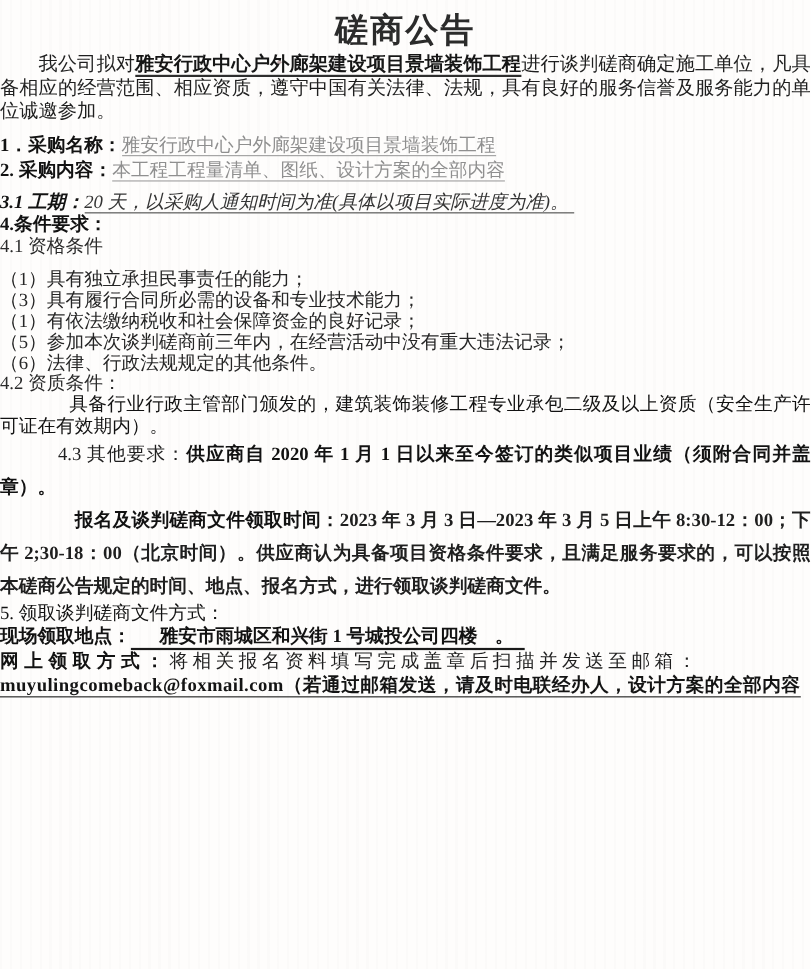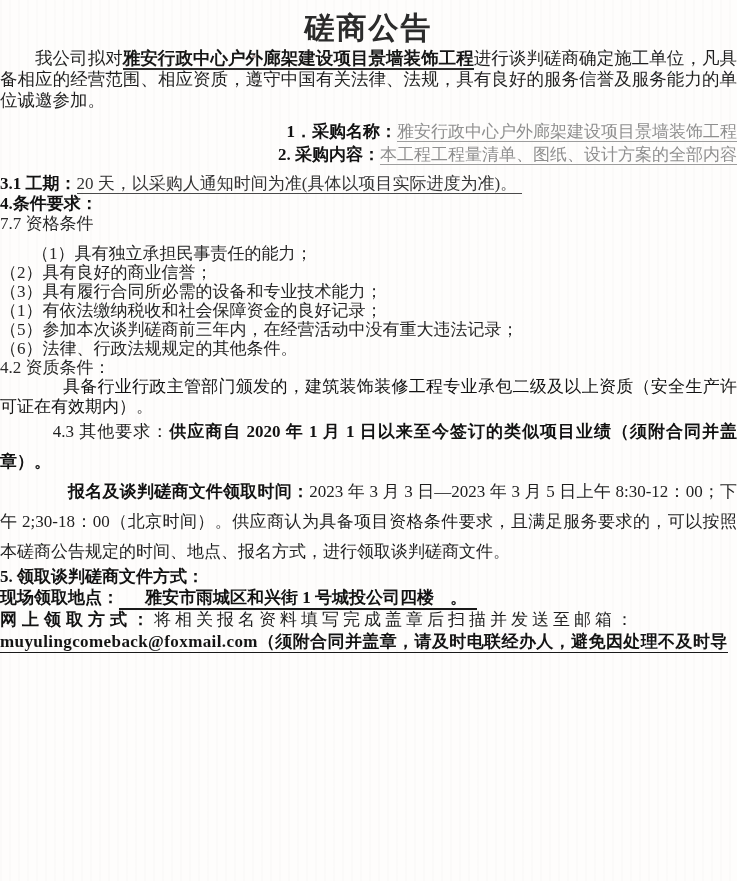--- a/index.html
+++ b/index.html
@@ -15,41 +15,41 @@
   }
   .page p, .page h1, .page h2{margin:0;padding:0;}
   h1.title{
     margin-top:8px;
     font-size:30px;line-height:40px;
     font-weight:bold;text-align:center;letter-spacing:2px;color:#2b2b2b;
   }
   .speck{position:absolute;left:252px;top:55px;width:4px;height:3px;background:#bfa9a9;border-radius:50%;}
   .intro{margin:24px 16px 0;line-height:21px;text-indent:2em;text-align:justify;font-size:17.5px;}
   .u-proj{font-weight:bold;border-bottom:2px solid #2e2e2e;color:#161616;}
-  .item{margin-left:86px;line-height:23px;text-align:right;}
+  .item{margin-left:86px;line-height:23px;}
   .item.first{margin-top:9px;}
   .item b{color:#121212;}
   .u-gray{color:#8f8f8f;border-bottom:1.5px solid #9d9d9d;}
   .h-num{margin:7px 0 0 90px;font-weight:bold;line-height:20px;color:#121212;}
   .h4{margin-top:10px;}
-  .sub{margin-left:100px;line-height:20px;}
+  .sub{margin-left:100px;line-height:20px;font-style:italic;}
   .sub.s31{margin-top:8px;}
   .sub.s32{margin-top:10px;}
   .sub b{color:#121212;}
   .u-val{color:#343434;border-bottom:1.5px solid #4a4a4a;padding-right:5px;}
   .plain-sub{margin:15px 0 0 104px;line-height:20px;color:#2a2a2a;}
   .q{margin:13px 0 0 86px;line-height:19px;color:#262626;}
-  .q.firstq{margin-top:10px;padding-left:32px;}
+  .q.firstq{margin-top:10px;}
   .s42h{margin:8px 0 0 104px;line-height:19px;color:#2a2a2a;}
   .s42t{margin:0 16px;line-height:20px;text-indent:3.7em;text-align:justify;font-weight:normal;color:#121212;}
   .s43{margin:14px 16px 0;line-height:30px;text-indent:3.1em;text-align:justify;}
   .s43 .val{font-weight:bold;color:#121212;}
-  .reg{margin:8px 16px 0;line-height:30px;text-indent:4em;text-align:justify;}
+  .reg{margin:8px 16px 0;line-height:30px;text-indent:4em;text-align:justify;font-weight:bold;}
   .reg b{color:#121212;}
-  .sec5{margin:0 0 0 49px;font-weight:bold;line-height:20px;color:#121212;}
+  .sec5{margin:0 0 0 49px;font-weight:normal;line-height:20px;color:#121212;}
   .onsite{margin:8px 0 0 88px;line-height:22px;font-weight:bold;color:#121212;}
   .u-site{border-bottom:2px solid #1a1a1a;padding:0 10px 1px 26px;}
   .u-site .dot{margin-left:16px;}
   .online{margin:9px 16px 0 88px;line-height:22px;letter-spacing:4px;}
   .online b{color:#121212;letter-spacing:5px;}
   .email-line{margin:8px 16px 0;line-height:22px;}
   .email-line span{font-weight:bold;color:#141414;border-bottom:1.5px solid #1a1a1a;letter-spacing:0.4px;padding-bottom:1px;}
 </style>
 </head>
 <body>
@@ -64,37 +64,36 @@
   <p class="item first"><b>1．采购名称：</b><span class="u-gray">雅安行政中心户外廊架建设项目景墙装饰工程</span></p>
 
   <p class="item"><b>2. 采购内容：</b><span class="u-gray">本工程工程量清单、图纸、设计方案的全部内容</span></p>
 
 
   <p class="sub s31"><b>3.1 工期：</b><span class="u-val">20 天，以采购人通知时间为准(具体以项目实际进度为准)。</span></p>
 
 
   <p class="h-num h4">4.条件要求：</p>
 
-  <p class="plain-sub">7.7 资格条件</p>
+  <p class="plain-sub">4.1 资格条件</p>
 
   <p class="q firstq">（1）具有独立承担民事责任的能力；</p>
-  <p class="q">（2）具有良好的商业信誉；</p>
   <p class="q">（3）具有履行合同所必需的设备和专业技术能力；</p>
   <p class="q">（1）有依法缴纳税收和社会保障资金的良好记录；</p>
   <p class="q">（5）参加本次谈判磋商前三年内，在经营活动中没有重大违法记录；</p>
   <p class="q">（6）法律、行政法规规定的其他条件。</p>
 
   <p class="s42h">4.2 资质条件：</p>
   <p class="s42t">具备行业行政主管部门颁发的，建筑装饰装修工程专业承包二级及以上资质（安全生产许可证在有效期内）。</p>
 
   <p class="s43"><span>4.3 其他要求：</span><span class="val">供应商自 2020 年 1 月 1 日以来至今签订的类似项目业绩（须附合同并盖章）。</span></p>
 
   <p class="reg"><b>报名及谈判磋商文件领取时间：</b><span>2023 年 3 月 3 日—2023 年 3 月 5 日上午 8:30-12：00；下午 2;30-18：00（北京时间）。供应商认为具备项目资格条件要求，且满足服务要求的，可以按照本磋商公告规定的时间、地点、报名方式，进行领取谈判磋商文件。</span></p>
 
   <p class="sec5">5. 领取谈判磋商文件方式：</p>
 
   <p class="onsite"><span>现场领取地点：</span><span class="u-site"><span>雅安市雨城区和兴街 1 号城投公司四楼</span><span class="dot">。</span></span></p>
 
   <p class="online"><b>网上领取方式：</b><span>将相关报名资料填写完成盖章后扫描并发送至邮箱：</span></p>
 
-  <p class="email-line"><span>muyulingcomeback@foxmail.com（须附合同并盖章，请及时电联经办人，避免因处理不及时导</span></p>
+  <p class="email-line"><span>muyulingcomeback@foxmail.com（若通过邮箱发送，请及时电联经办人，设计方案的全部内容</span></p>
 
 </div>
 
 </body></html>

